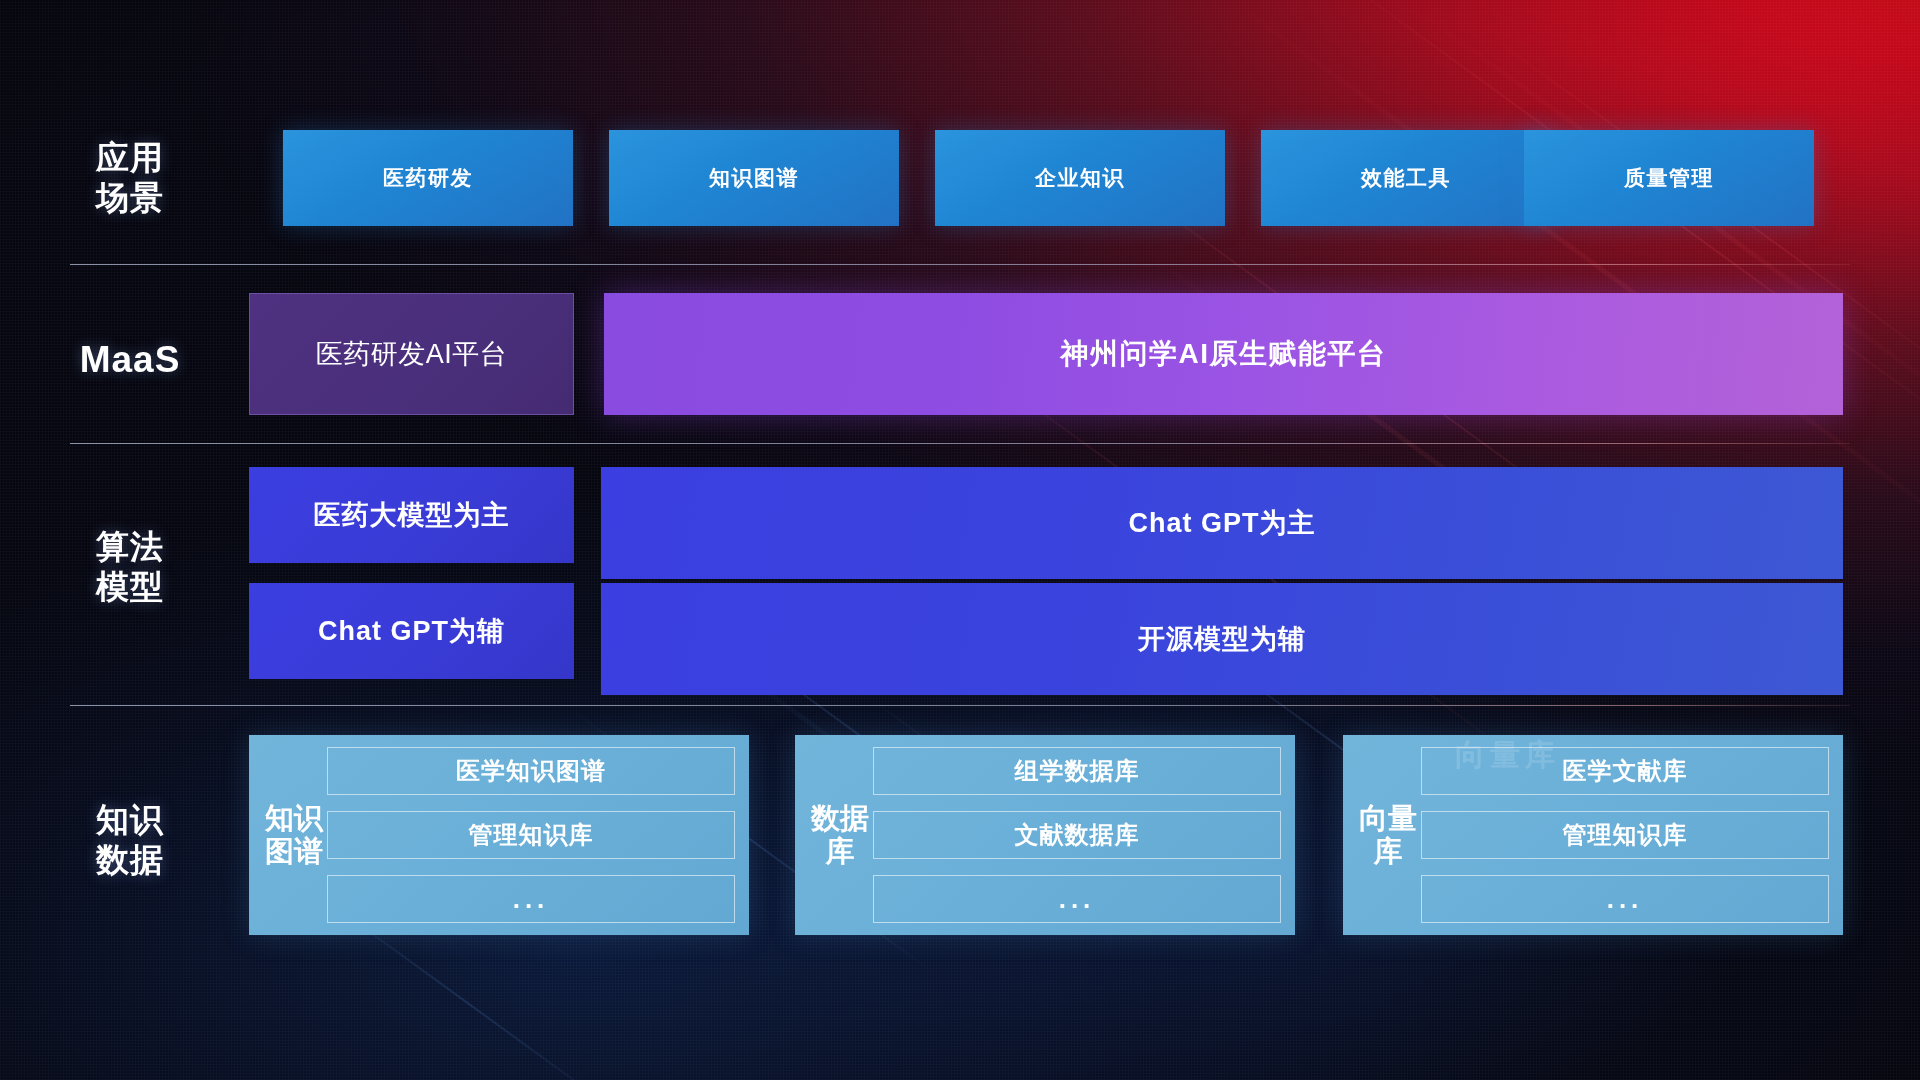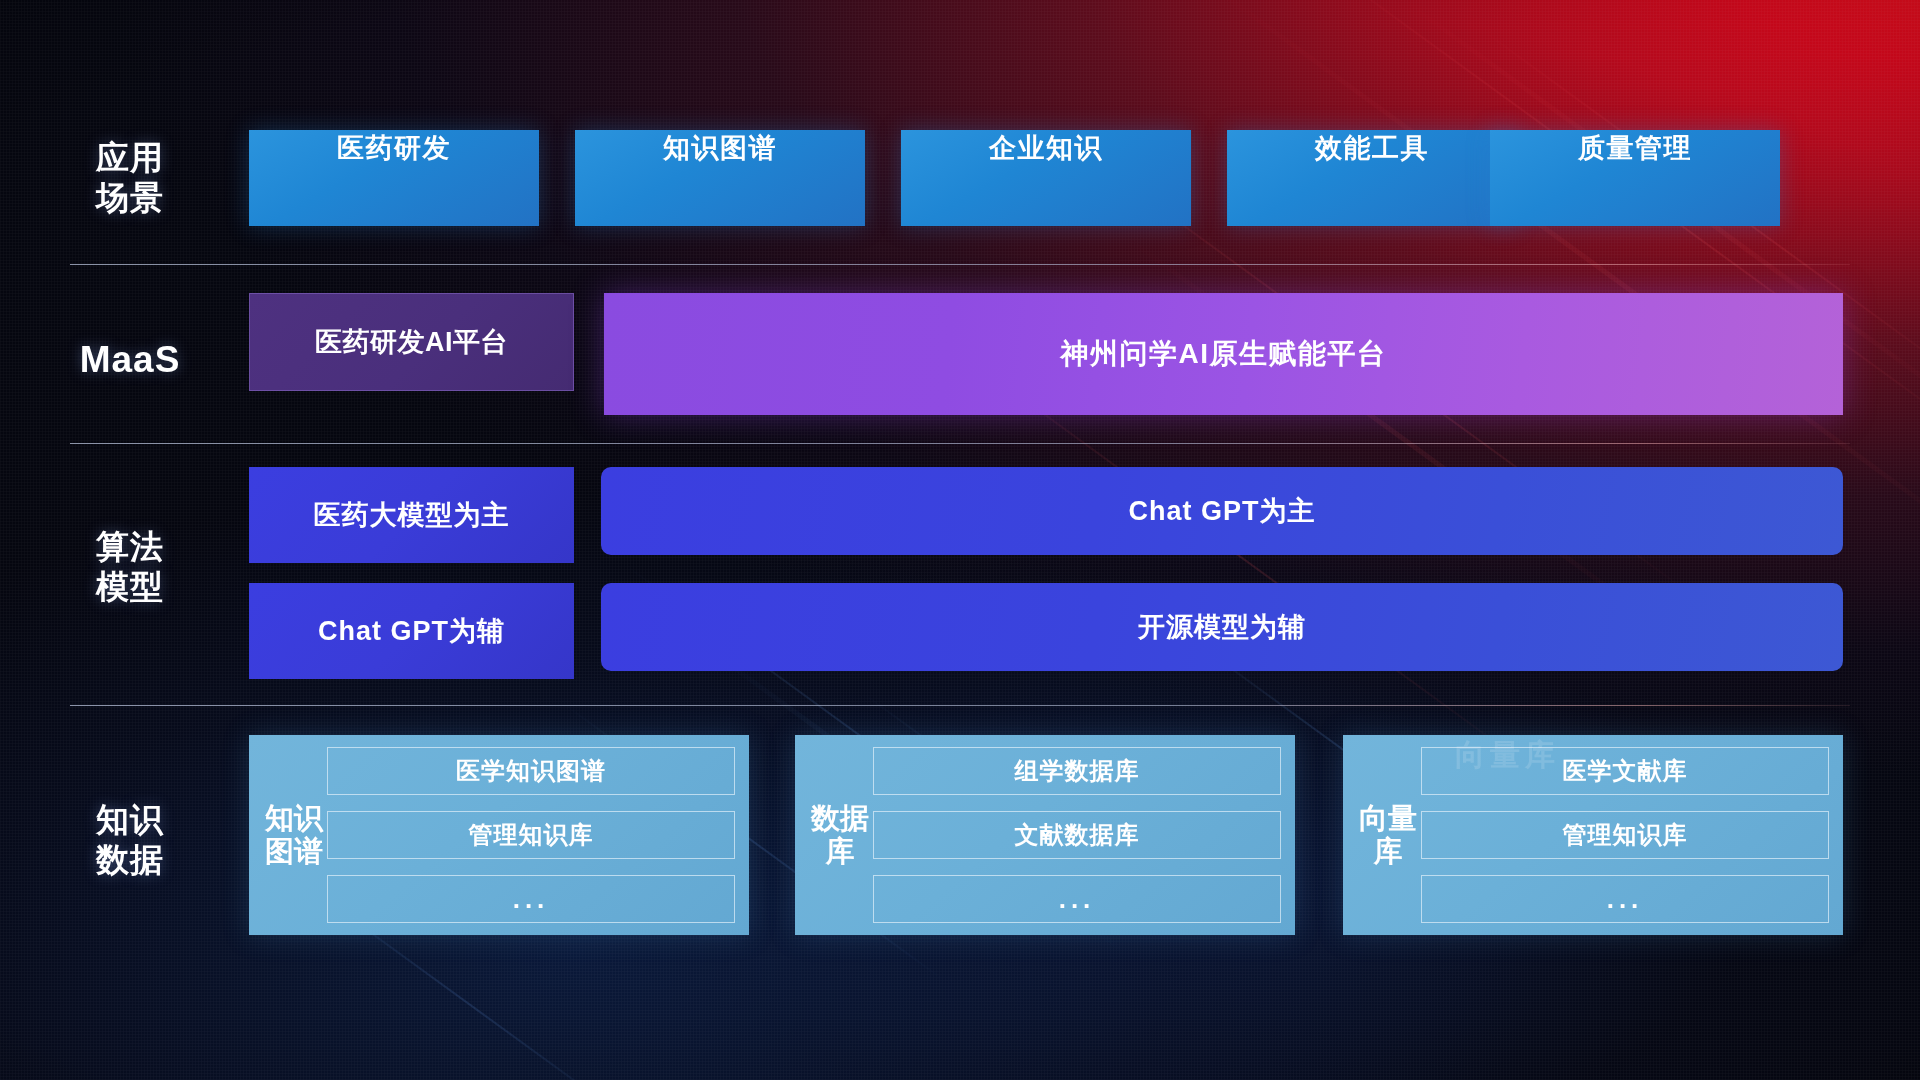--- a/index.html
+++ b/index.html
@@ -56,53 +56,54 @@
     position:absolute; left:70px; width:120px;
     color:#ffffff; font-weight:bold; font-size:33px; line-height:1.22;
     letter-spacing:1px; text-align:center;
     text-shadow:0 0 14px rgba(150,180,255,.35);
   }
 
   
   .scenario {
     position:absolute; height:96px;
     background:linear-gradient(150deg,#2b94dd 0%,#1f86d4 40%,#2272c4 100%);
-    display:flex; justify-content:center;
-    color:#fff; font-size:27px; font-weight:bold; letter-spacing:1.5px;
+    display:flex; align-items:center; justify-content:center;
+    color:#fff; font-size:21px; font-weight:bold; letter-spacing:1.5px;
     box-shadow:0 0 22px rgba(40,130,210,.30);
+    margin-left:34px;
   }
 
   
   .maas-left {
-    position:absolute; height:98px;
+    position:absolute; height:122px;
     background:linear-gradient(135deg,#4e3180 0%,#4a2f7c 55%,#452b72 100%);
     border:1px solid rgba(150,120,215,.45);
     display:flex; align-items:center; justify-content:center;
-    color:#fff; font-size:27px; font-weight:bold; letter-spacing:.5px;
+    color:#fff; font-size:27px; font-weight:normal; letter-spacing:.5px;
   }
   .maas-right {
     position:absolute; height:122px;
     background:linear-gradient(96deg,#8a4be0 0%,#8f4ce2 28%,#9b54e4 52%,#a95ae0 74%,#b462d8 100%);
     display:flex; align-items:center; justify-content:center;
     color:#fff; font-size:28px; font-weight:bold; letter-spacing:1.5px;
     box-shadow:0 0 30px rgba(150,70,230,.35);
   }
 
   
   .model-left {
     position:absolute; height:96px;
     background:linear-gradient(135deg,#3b3ee0 0%,#3a3cd8 50%,#3536c9 100%);
     display:flex; align-items:center; justify-content:center;
     color:#fff; font-size:27px; font-weight:bold; letter-spacing:1px;
   }
   .model-right {
-    position:absolute; height:88px;
+    position:absolute; height:112px;
     background:linear-gradient(100deg,#3b3ee0 0%,#3a44dd 40%,#3a4fd8 72%,#3d58d4 100%);
     display:flex; align-items:center; justify-content:center;
-    color:#fff; font-size:27px; font-weight:bold; letter-spacing:1px;border-radius:10px;
+    color:#fff; font-size:27px; font-weight:bold; letter-spacing:1px;
   }
 
   
   .kcard {
     position:absolute; height:200px; top:735px;
     background:linear-gradient(140deg,#72b5db 0%,#6bb0d8 45%,#63a8d2 100%);
     display:flex; align-items:center;
     padding:10px 14px 10px 12px;
     box-shadow:0 0 26px rgba(70,140,200,.22);
   }

